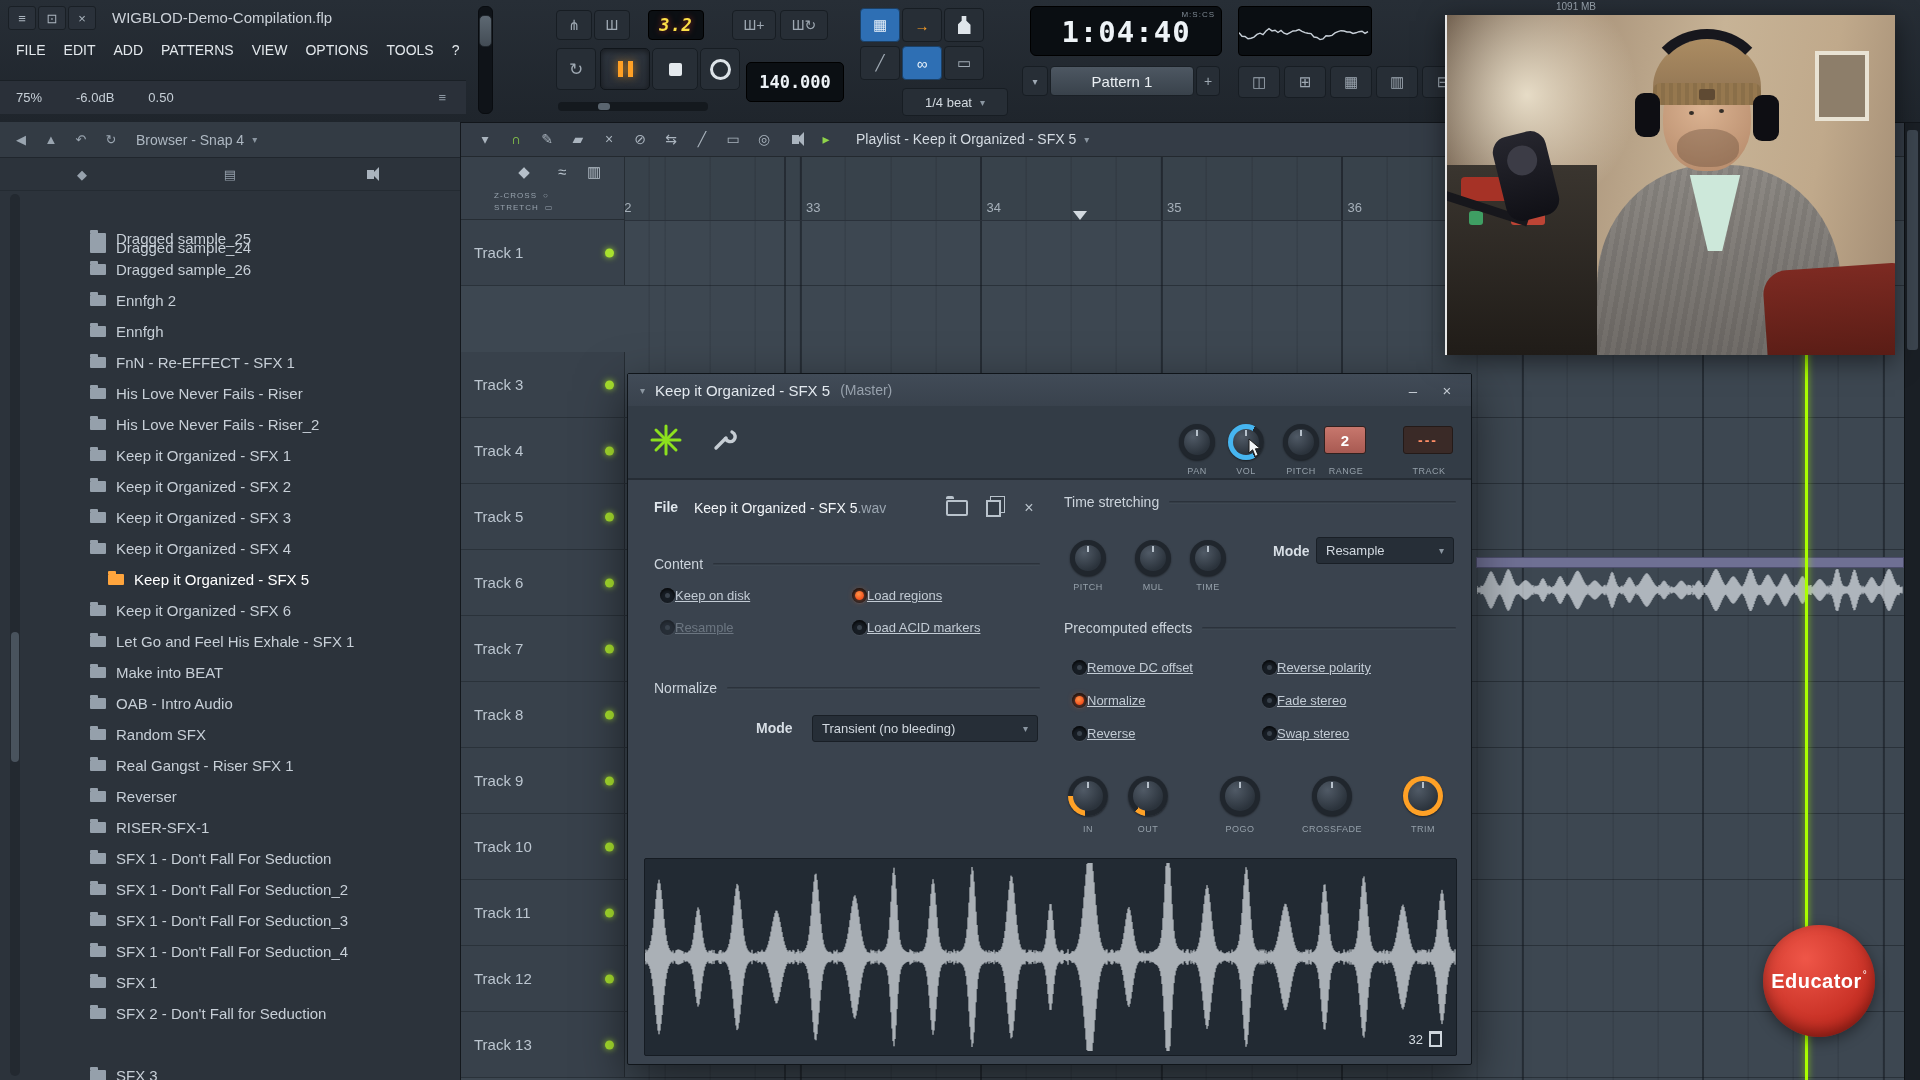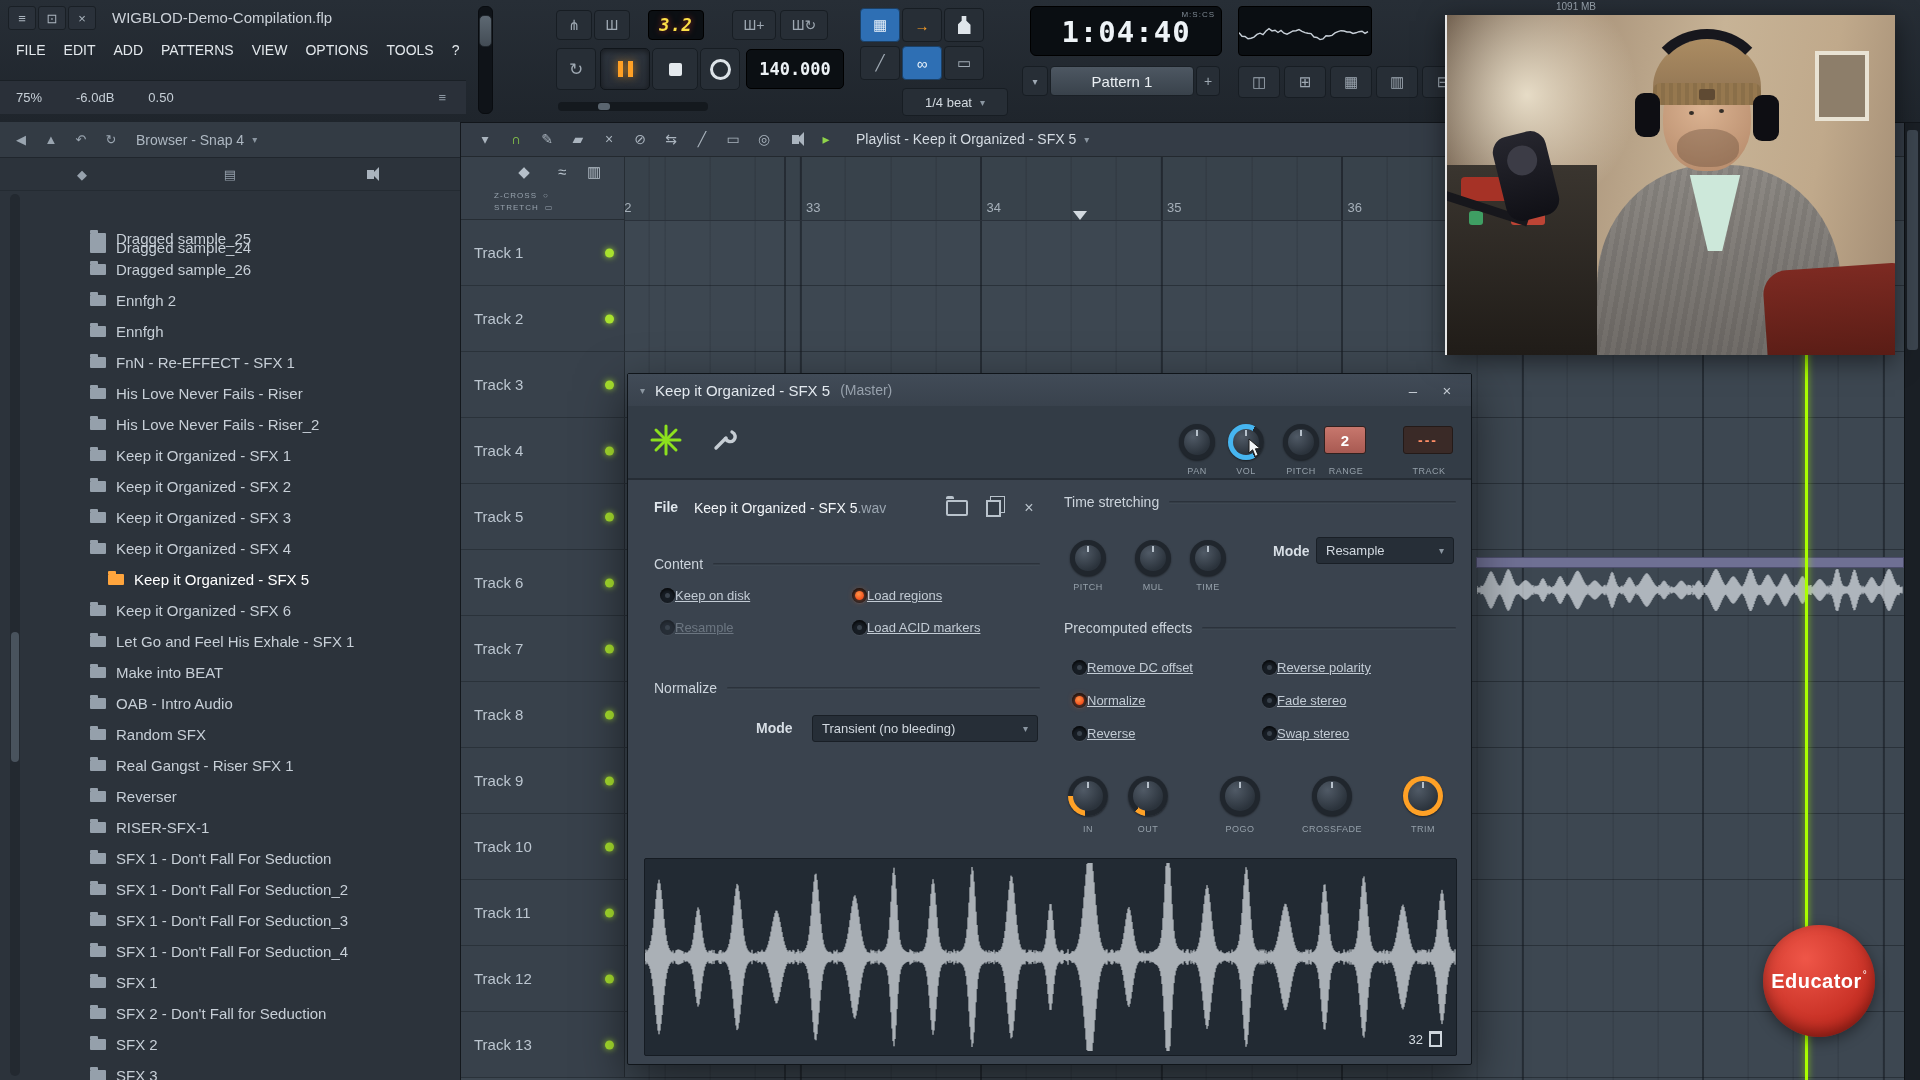--- a/index.html
+++ b/index.html
@@ -20,21 +20,21 @@
   .tbtn{position:absolute;display:flex;align-items:center;justify-content:center;background:#272e36;border:1px solid #171d23;border-radius:4px;color:#9fa9b3;}
   .r1{top:10px;height:28px;font-size:14px;}
   #tb-loop{left:556px;top:48px;width:38px;height:40px;font-size:17px;}
   #overdub{position:absolute;left:648px;top:10px;width:54px;height:28px;background:#0b0f13;border:1px solid #000;border-radius:4px;color:#fde047;font:italic bold 17px "DejaVu Sans Mono",monospace;display:flex;align-items:center;justify-content:center;letter-spacing:1px;text-shadow:0 0 6px rgba(255,60,40,.6);}
   #pausebtn{position:absolute;left:600px;top:48px;width:48px;height:40px;background:linear-gradient(180deg,#2e353e,#262c34);border:1px solid #10151a;border-radius:5px;box-shadow:inset 0 2px 6px rgba(0,0,0,.5);display:flex;align-items:center;justify-content:center;gap:5px;}
   #pausebtn i{display:block;width:5px;height:16px;background:#ffa126;box-shadow:0 0 8px rgba(255,160,30,.7);}
   #stopbtn{position:absolute;left:652px;top:48px;width:44px;height:40px;background:#272e36;border:1px solid #171d23;border-radius:5px;display:flex;align-items:center;justify-content:center;}
   #stopbtn i{display:block;width:13px;height:13px;background:#e4e9ed;border-radius:2px;}
   #recbtn{position:absolute;left:700px;top:48px;width:38px;height:40px;background:#272e36;border:1px solid #171d23;border-radius:5px;display:flex;align-items:center;justify-content:center;}
   #recbtn i{display:block;width:15px;height:15px;border:3px solid #dde3e8;border-radius:50%;}
-  #tempo{position:absolute;left:746px;top:49px;width:96px;height:38px;background:#0b0f13;border:1px solid #000;border-radius:5px;color:#edf2f6;font:bold 17px "DejaVu Sans Mono",monospace;display:flex;align-items:center;justify-content:center;}
+  #tempo{position:absolute;left:746px;top:62px;width:96px;height:38px;background:#0b0f13;border:1px solid #000;border-radius:5px;color:#edf2f6;font:bold 17px "DejaVu Sans Mono",monospace;display:flex;align-items:center;justify-content:center;}
   .pbtn{position:absolute;width:38px;height:32px;display:flex;align-items:center;justify-content:center;background:#272e36;border:1px solid #171d23;border-radius:4px;color:#9fa9b3;font-size:15px;}
   .pbtn.active{background:#2e6fb4;color:#eaf3fb;border-color:#1b4066;}
   .pbtn.accent{color:#ffa126;}
   .jug{width:13px;height:18px;background:#dfe5ea;clip-path:polygon(32% 0,68% 0,68% 26%,100% 48%,100% 100%,0 100%,0 48%,32% 26%);}
   #snap{position:absolute;left:902px;top:88px;width:104px;height:26px;display:flex;align-items:center;justify-content:center;gap:8px;font-size:13px;color:#d3dae0;background:#272e36;border:1px solid #171d23;border-radius:4px;}
   #timebox{position:absolute;left:1030px;top:6px;width:190px;height:48px;background:#0a0e12;border:1px solid #000;border-radius:6px;}
   #timeval{position:absolute;left:0;right:0;top:8px;text-align:center;font:bold 29px "DejaVu Sans Mono",monospace;color:#eef3f7;letter-spacing:1px;}
   #timeunits{position:absolute;right:6px;top:3px;font-size:8px;color:#7f8a94;letter-spacing:1px;}
   #pat-caret{left:1022px;top:66px;width:24px;height:28px;font-size:10px;}
   #patternbox{position:absolute;left:1050px;top:66px;width:142px;height:28px;background:linear-gradient(180deg,#4d5762,#39424b);border:1px solid #1a2026;border-radius:4px;display:flex;align-items:center;justify-content:center;font-size:15px;color:#eaeff3;}
@@ -373,24 +373,20 @@
           <span>SFX 1 - Don't Fall For Seduction_4</span>
         </div>
         <div class="b-item" style="top: 775px;">
           <div class="fic"></div>
           <span>SFX 1</span>
         </div>
         <div class="b-item" style="top: 806px;">
           <div class="fic"></div>
           <span>SFX 2 - Don't Fall for Seduction</span>
         </div>
-        <div class="b-item" style="top: 837px;">
-          <div class="fic"></div>
-          <span>SFX 2</span>
-        </div>
         <div class="b-item" style="top: 868px;">
           <div class="fic"></div>
           <span>SFX 3</span>
         </div>
       </div>
   </aside>
 
   <section id="playlist">
     <div id="pl-toolbar">
       <div id="pt-icons">
@@ -433,26 +429,20 @@
     <div class="ruler-num" style="left: -8px;">32</div>
         <div class="ruler-num" style="left: 181px;">33</div>
         <div class="ruler-num" style="left: 361.5px;">34</div>
         <div class="ruler-num" style="left: 542px;">35</div>
         <div class="ruler-num" style="left: 722.5px;">36</div>
       </div>
     <div id="trackrows">
         <div class="trow" style="top: 0px;">
           <div class="tname">
             <span>Track 1</span>
-            <div class="led"></div>
-          </div>
-        </div>
-        <div class="trow" style="top: 66px;">
-          <div class="tname">
-            <span>Track 2</span>
             <div class="led"></div>
           </div>
         </div>
         <div class="trow" style="top: 132px;">
           <div class="tname">
             <span>Track 3</span>
             <div class="led"></div>
           </div>
         </div>
         <div class="trow" style="top: 198px;">

